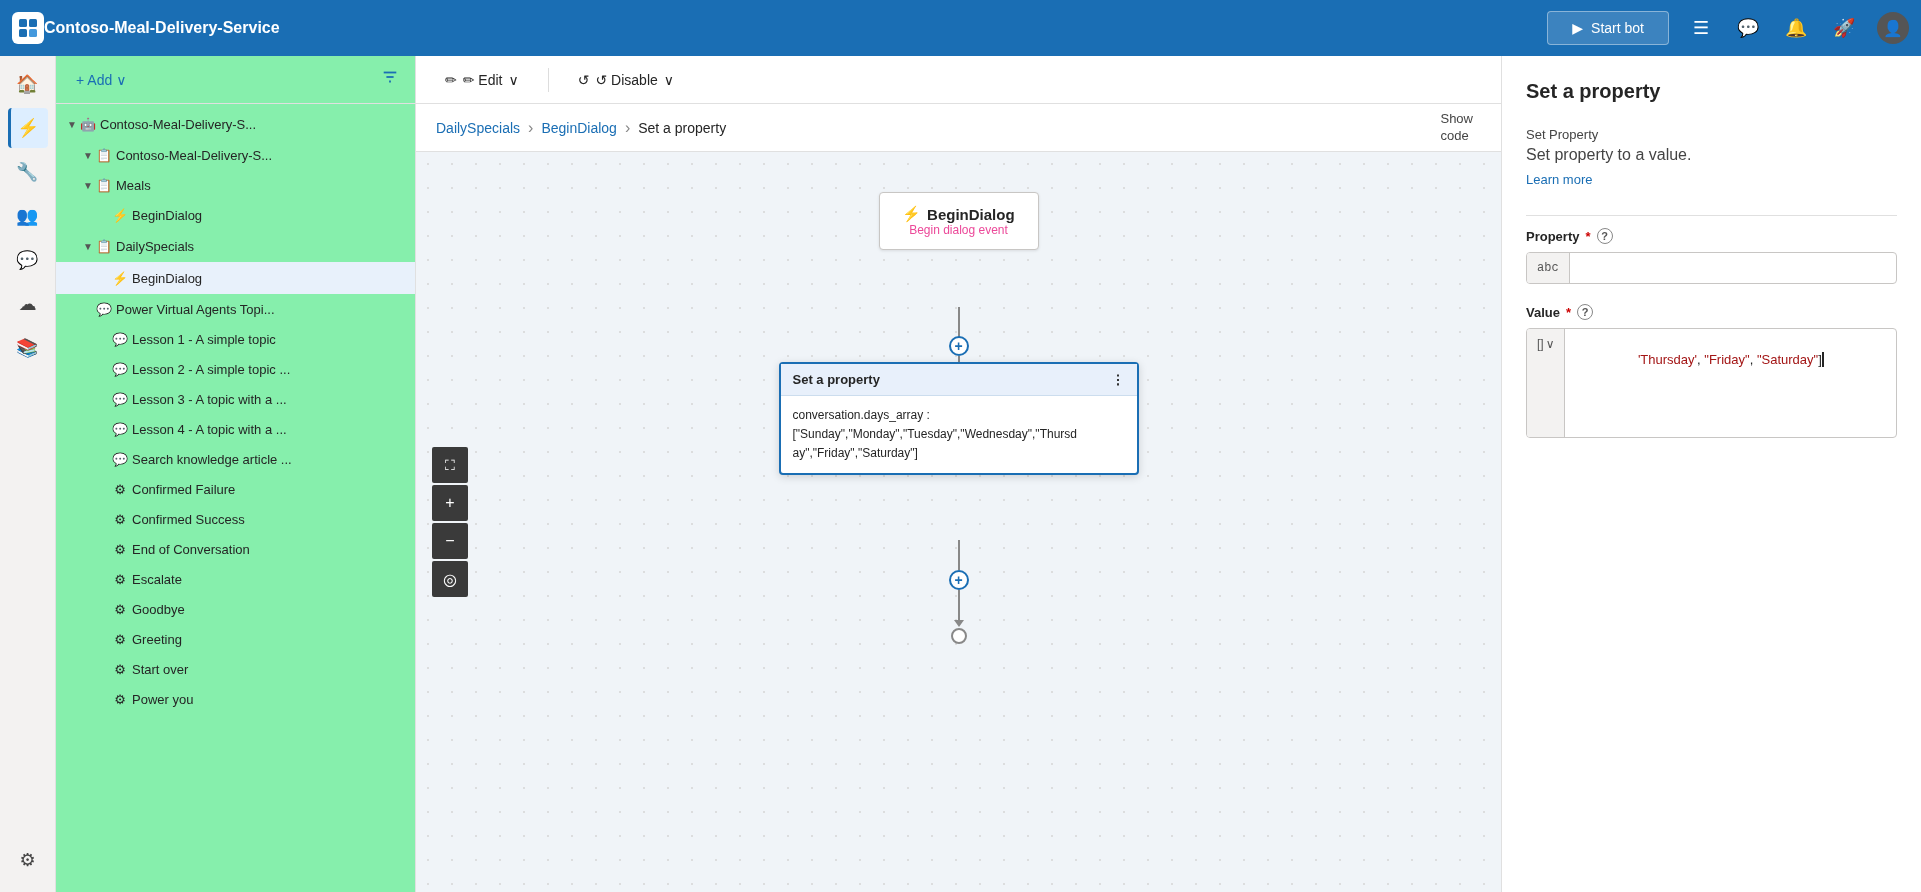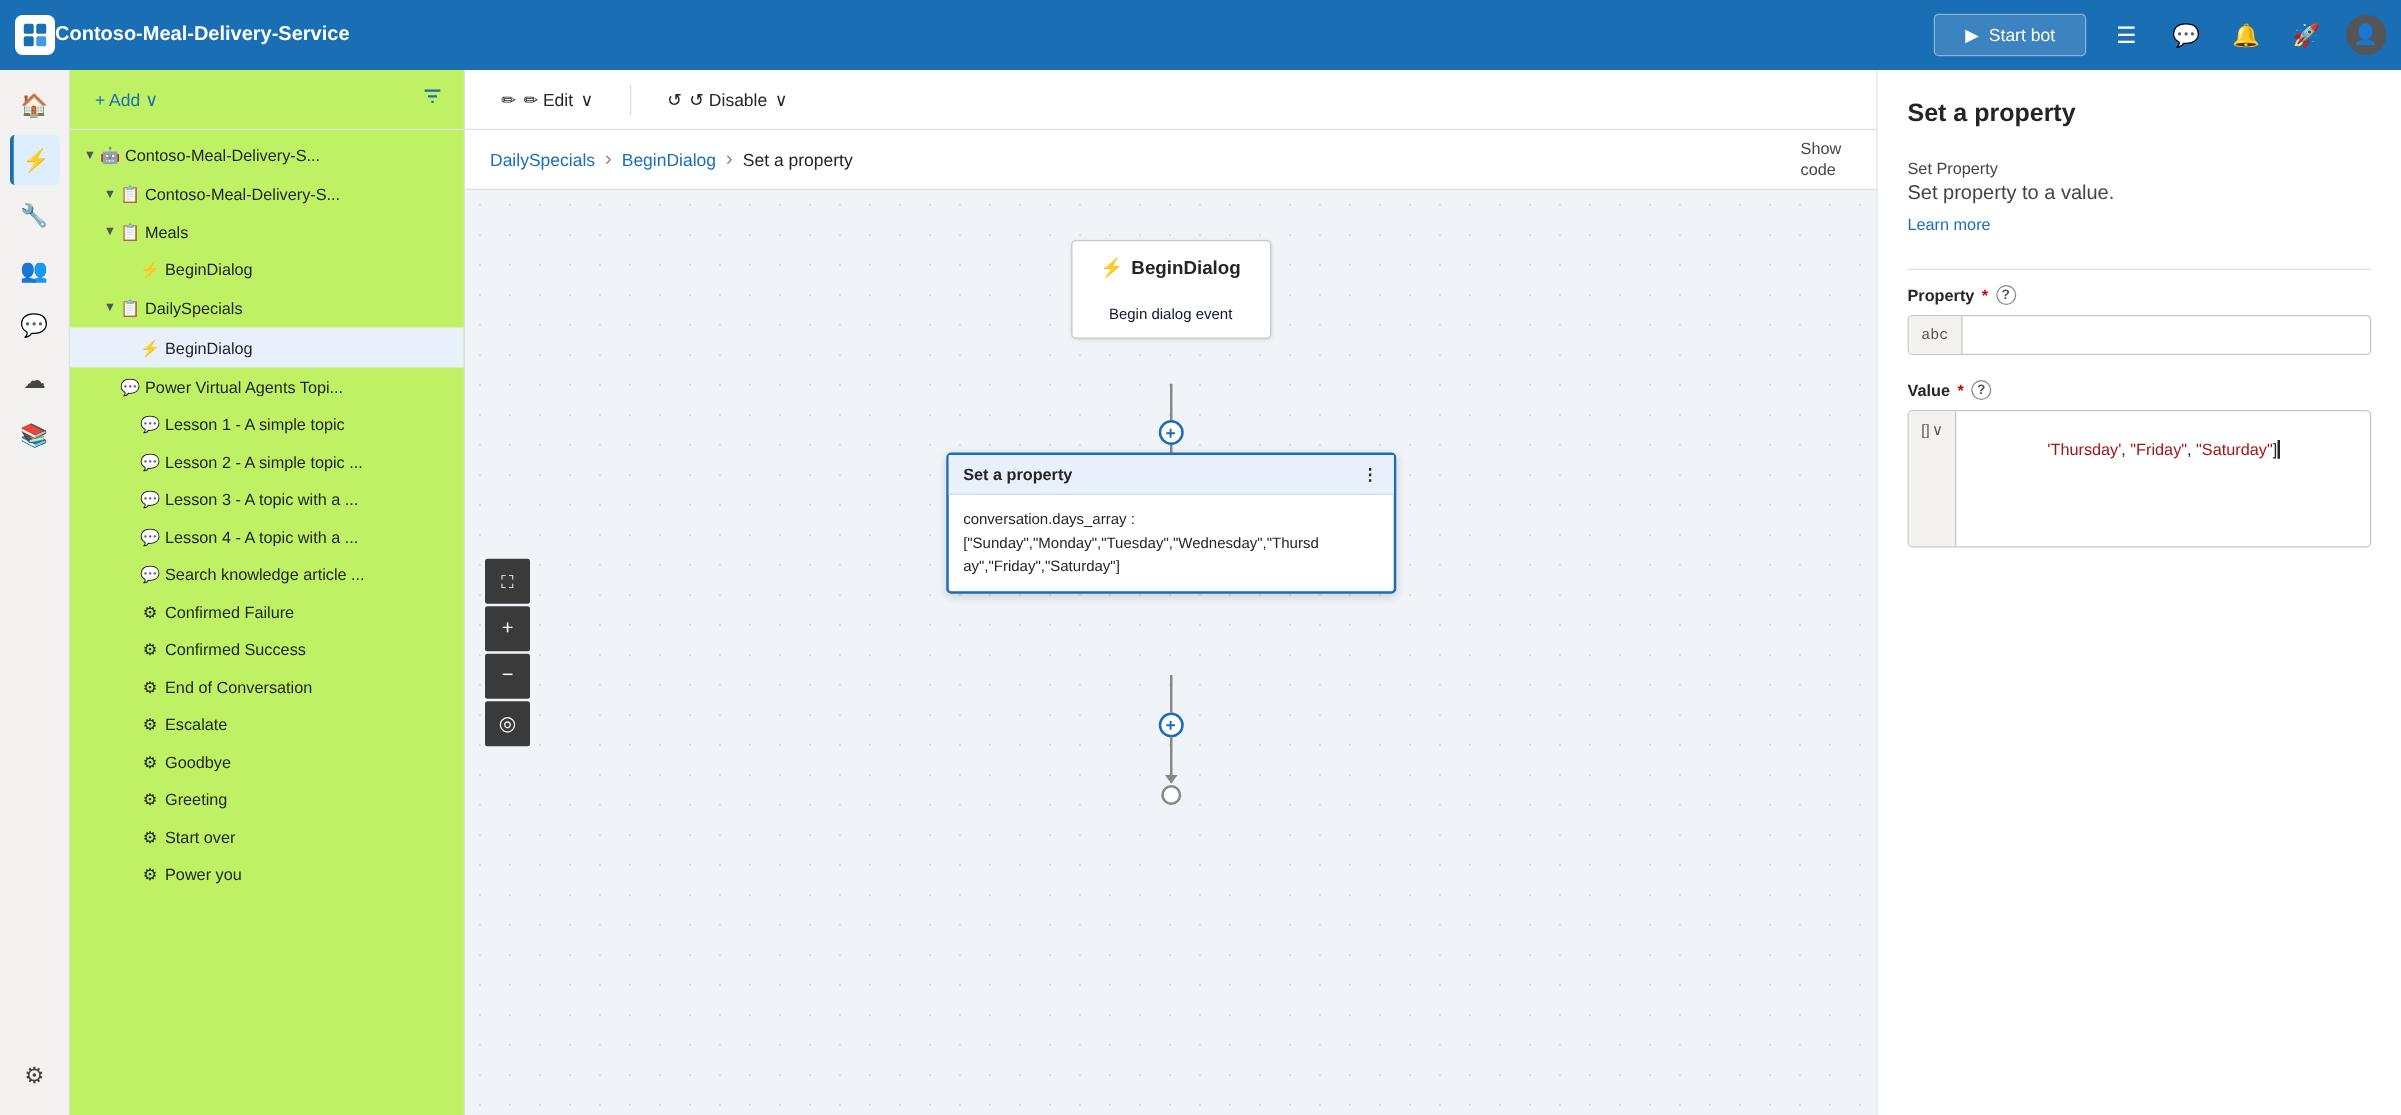--- a/index.html
+++ b/index.html
@@ -104,22 +104,22 @@
       border-radius: 4px;
       cursor: pointer;
       color: #444;
       font-size: 18px;
     }
     .icon-sidebar-item.active { background: #ddeeff; color: #1a6eb4; border-left: 3px solid #1a6eb4; }
     .icon-sidebar-bottom { margin-top: auto; padding-bottom: 12px; }
 
     
     .left-panel {
-      width: 316px;
-      background: #bef264;
+      width: 360px;
+      background: #86efac;
       border-right: 1px solid #e0e0e0;
       display: flex;
       flex-direction: column;
       flex-shrink: 0;
       overflow: hidden;
     }
     .left-panel-toolbar {
       height: 48px;
       display: flex;
       align-items: center;
@@ -251,22 +251,22 @@
       display: flex;
       align-items: center;
       justify-content: center;
       gap: 6px;
       font-size: 15px;
       font-weight: 600;
       color: #252525;
     }
     .begin-dialog-sub {
       font-size: 12px;
-      color: #0f172a;
-      margin-top: 21px;
+      color: #ec4899;
+      margin-top: 0;
     }
 
     .connector-line {
       position: absolute;
       width: 2px;
       background: #888;
       left: 50%;
       transform: translateX(-50%);
     }
     .connector-circle {

